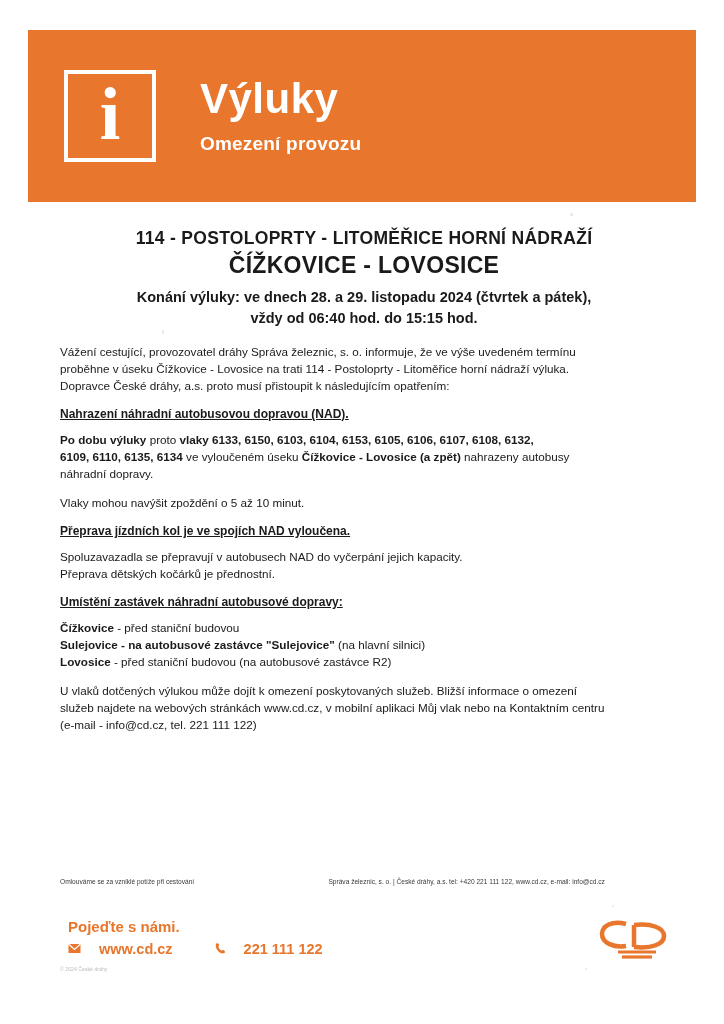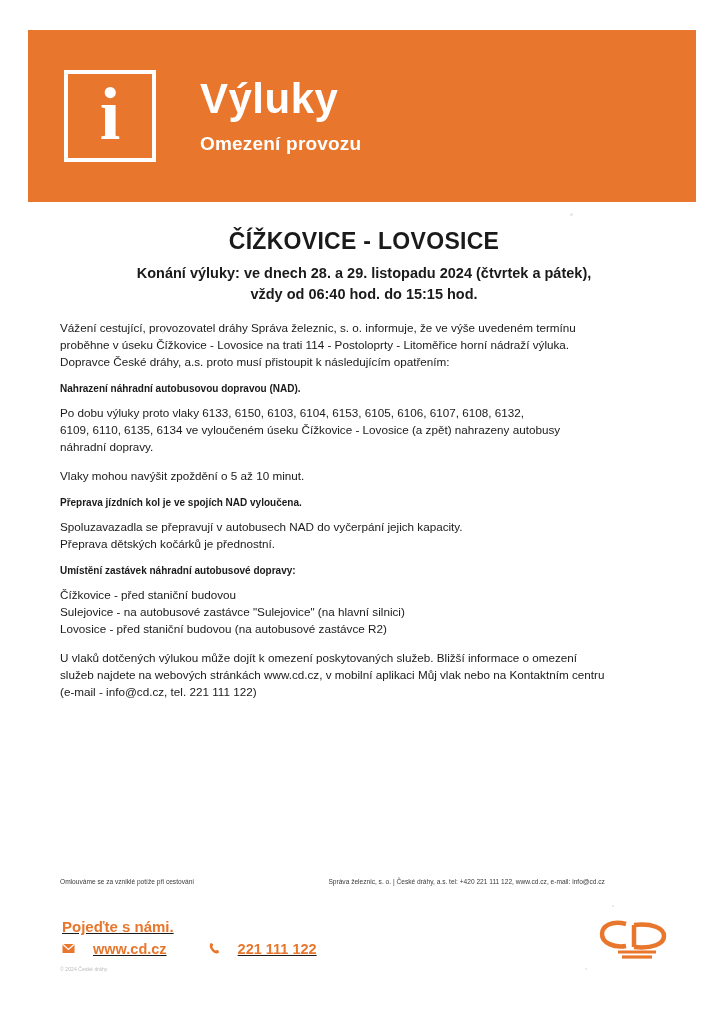--- a/index.html
+++ b/index.html
@@ -97,24 +97,25 @@
     font-size: 14.5px;
     font-weight: bold;
     line-height: 1.42;
     margin-bottom: 16px;
   }
   .para {
     font-size: 11.7px;
     line-height: 1.45;
     margin: 0 0 12px 0;
   }
-  .para b { font-weight: normal; }
+  .para b { font-weight: bold; }
   .heading-ul {
-    font-size: 10px;
-    font-weight: bold;
+    font-size: 12px;
+    font-weight: bold;
+    text-decoration: underline;
     margin: 0 0 11px 0;
   }
 
   
   .fineprint {
     position: absolute;
     left: 60px;
     top: 878px;
     width: 610px;
     font-size: 6.6px;
@@ -122,24 +123,23 @@
     display: flex;
     justify-content: space-between;
     align-items: flex-start;
   }
   .fineprint .left { width: 42%; }
   .fineprint .right { width: 56%; text-align: left; }
 
   
   .brand {
     position: absolute;
-    left: 62px;
+    left: 68px;
     top: 918px;
     width: 610px;
-    text-decoration: underline;
   }
   .brand-slogan {
     color: #e8762c;
     font-size: 15px;
     font-weight: bold;
     margin-bottom: 6px;
   }
   .brand-line {
     display: flex;
     align-items: center;
@@ -185,20 +185,21 @@
       <span>i</span>
     </div>
     <div class="banner-text">
       <div class="banner-title">Výluky</div>
       <div class="banner-sub">Omezení provozu</div>
     </div>
   </div>
 
   <div class="content">
 
+    <div class="line-title-1">114 - POSTOLOPRTY - LITOMĚŘICE HORNÍ NÁDRAŽÍ</div>
     <div class="line-title-2">ČÍŽKOVICE - LOVOSICE</div>
 
     <div class="validity">
       <div>Konání výluky: ve dnech 28. a 29. listopadu 2024 (čtvrtek a pátek),</div>
       <div>vždy od 06:40 hod. do 15:15 hod.</div>
     </div>
 
     <p class="para">
       <span>Vážení cestující, provozovatel dráhy Správa železnic, s. o. informuje, že ve výše uvedeném termínu</span><br>
       <span>proběhne v úseku Čížkovice - Lovosice na trati 114 - Postoloprty - Litoměřice horní nádraží výluka.</span><br>

